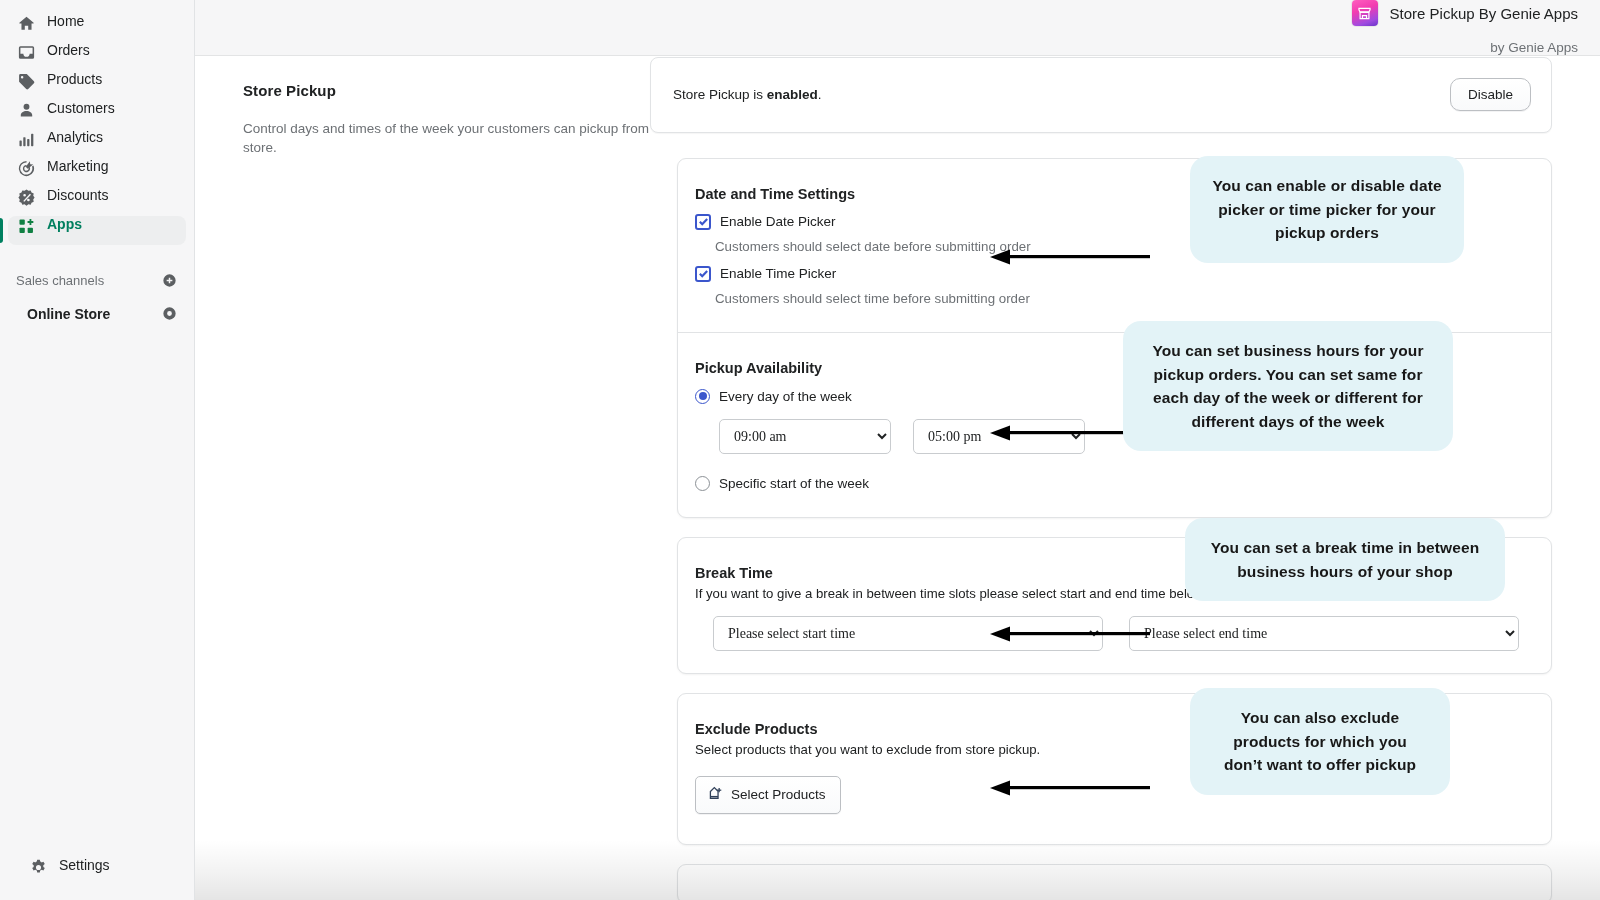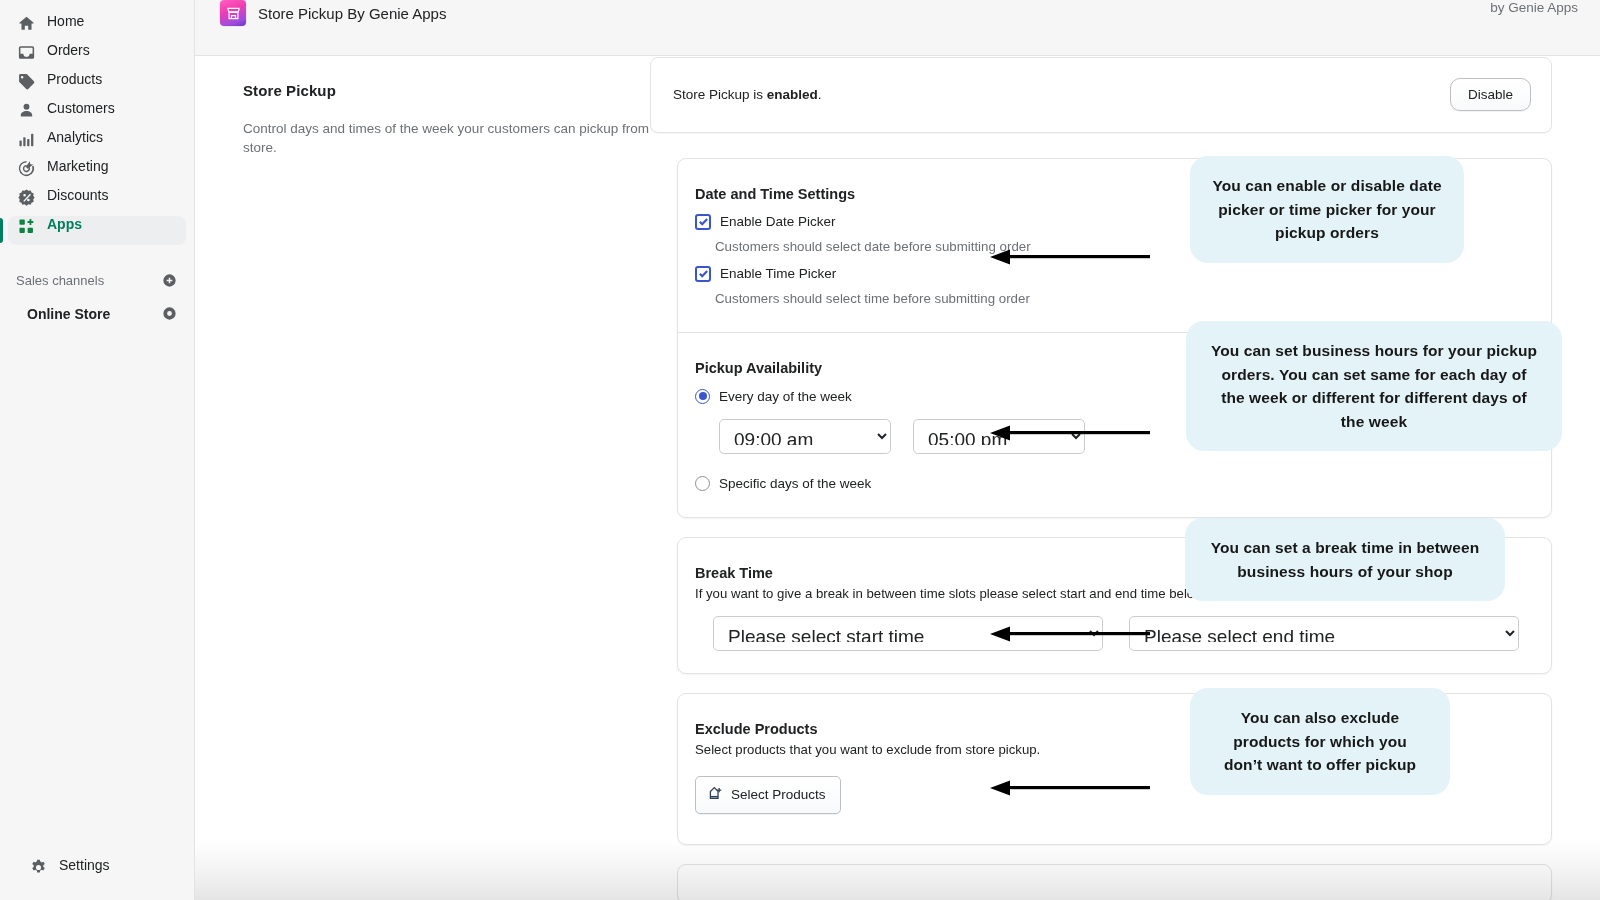--- a/index.html
+++ b/index.html
@@ -53,22 +53,23 @@
     font-size: 14px; color:#202223; cursor:pointer;font-weight:bold;
   }
   .channel-item .grow { flex: 1 1 auto; }
   .sidebar-bottom { margin-top: auto; padding: 0 20px 14px; }
 
   
   .main { flex: 1 1 auto; height: 900px; position: relative; background: #ffffff; overflow: hidden; }
   .appbar {
     height: 56px; background: #f6f6f7;
     border-bottom: 1px solid #e3e4e5;
-    display:flex; align-items:flex-start; justify-content: space-between;
+    display:flex; align-items:flex-end; justify-content: space-between;
     padding: 0 22px 0 25px;
+    flex-direction: column;
   }
   .appbar-left { display:flex; align-items:center; gap: 12px; }
   .app-icon {
     width: 26px; height: 26px; border-radius: 4px;
     background: linear-gradient(160deg,#ff5fbf 0%, #f23db0 38%, #a04be0 78%, #6b35c9 100%);
     display:flex; align-items:center; justify-content:center;
     box-shadow: 0 0 0 1px rgba(0,0,0,.06);
   }
   .app-icon svg { width: 17px; height: 17px; fill: none; stroke: #ffffff; stroke-width: 1.4; }
   .appbar-title { font-size: 15px; color: #202223; }
@@ -125,21 +126,21 @@
   .hint { font-size:13.3px; color:#6d7175; margin: 9px 0 0 20px; }
 
   .rad-row { display:flex; align-items:center; gap:9px; margin-top: 13px; }
   .rad { width:15px; height:15px; border-radius:50%; border:1px solid #8c9196; background:#fff; flex:0 0 15px; cursor:pointer; position:relative; }
   .rad.on { border:1.5px solid #3b56cc; }
   .rad.on::after { content:""; position:absolute; inset:2.5px; border-radius:50%; background:#3b56cc; }
   .rad-label { font-size:13.5px; color:#202223; }
 
   .sel-row { display:flex; gap: 22px; margin-top: 15px; padding-left: 24px; }
   select.sel {
-    font-family:Liberation Sans, sans-serif; font-size:19px; color:#202223;
+    font-family:Liberation Serif, serif; font-size:14px; color:#202223;
     border:1px solid #c9cccf; border-radius:5px;
     background:#fff; padding: 8px 10px; height:35px;
     appearance:auto; cursor:pointer;
   }
   .sel-w1 { width: 172px; }
   .sel-w2 { width: 390px; }
 
   .sel-row.break { padding-left: 18px; gap: 26px; }
 
   .prod-btn {
@@ -375,21 +376,21 @@
               <select class="sel sel-w1">
                 <option>09:00 am</option>
               </select>
               <select class="sel sel-w1">
                 <option>05:00 pm</option>
               </select>
             </div>
 
             <div class="rad-row" style="margin-top:22px">
               <span class="rad"></span>
-              <span class="rad-label">Specific days of the week</span>
+              <span class="rad-label">Specific start of the week</span>
             </div>
           </div>
         </div>
 
         <div class="card">
           <div class="card-sec" style="padding-bottom:22px">
             <div class="sec-title">Break Time</div>
             <div class="sec-sub">If you want to give a break in between time slots please select start and end time below:</div>
             <div class="sel-row break">
               <select class="sel sel-w2">
@@ -442,20 +443,20 @@
           </svg>
       </div>
       <div class="arrow" style="left:765px; top:722px; width:190px;">
         <svg width="190" height="20" viewBox="0 0 190 20">
             <path d="M30 10 50 2.5v15Z" fill="#000"></path>
             <rect x="46" y="8" width="144" height="3.2" fill="#000"></rect>
           </svg>
       </div>
 
       <div class="callout" style="left:995px; top:100px; width:274px;">You can enable or disable date picker or time picker for your pickup orders</div>
-      <div class="callout" style="left:991px; top:265px; width:376px;">You can set business hours for your pickup orders. You can set same for each day of the week or different for different days of the week</div>
+      <div class="callout" style="left:928px; top:265px; width:330px;">You can set business hours for your pickup orders. You can set same for each day of the week or different for different days of the week</div>
       <div class="callout" style="left:990px; top:462px; width:320px;">You can set a break time in between business hours of your shop</div>
       <div class="callout" style="left:995px; top:632px; width:260px;">You can also exclude products for which you don’t want to offer pickup</div>
 
       <div class="bottom-shadow"></div>
     </div>
   </section>
 </div>
 
 </body></html>

